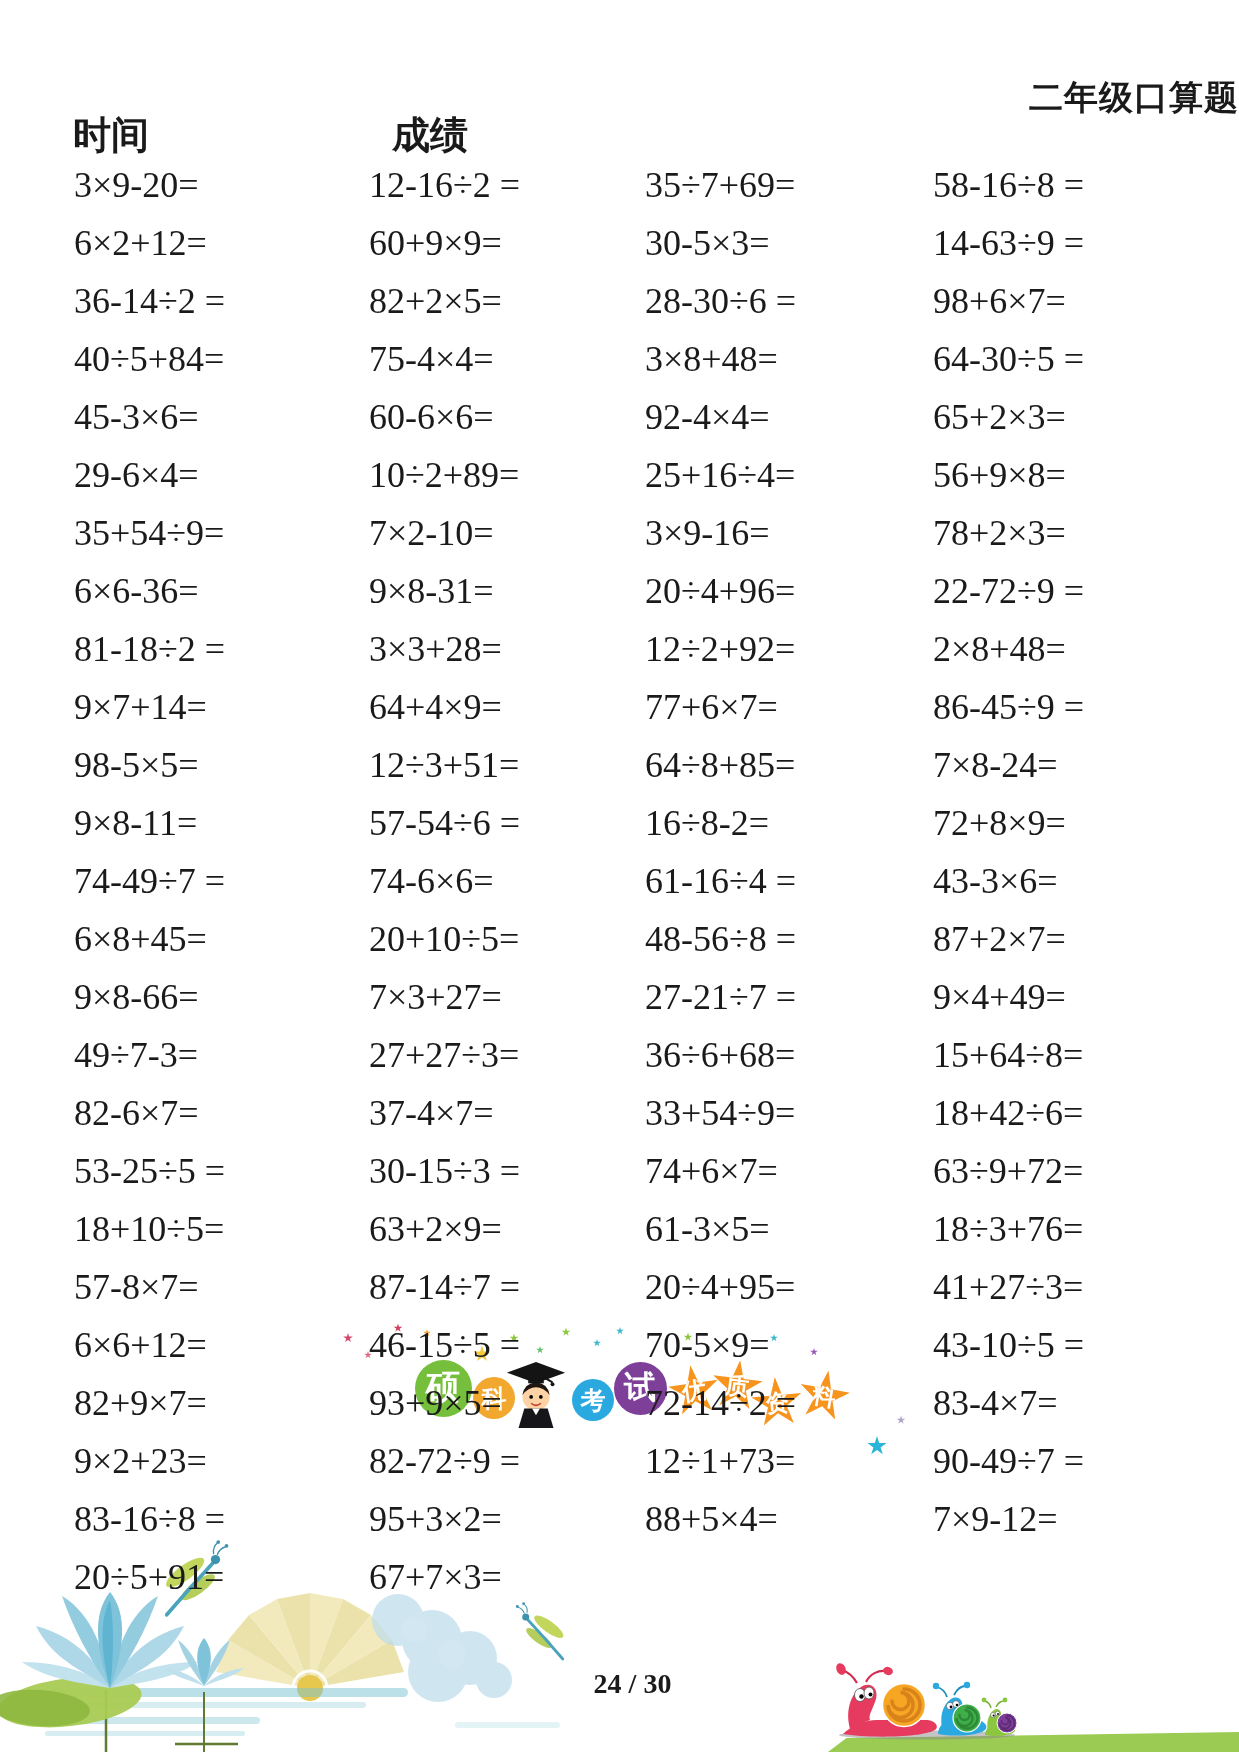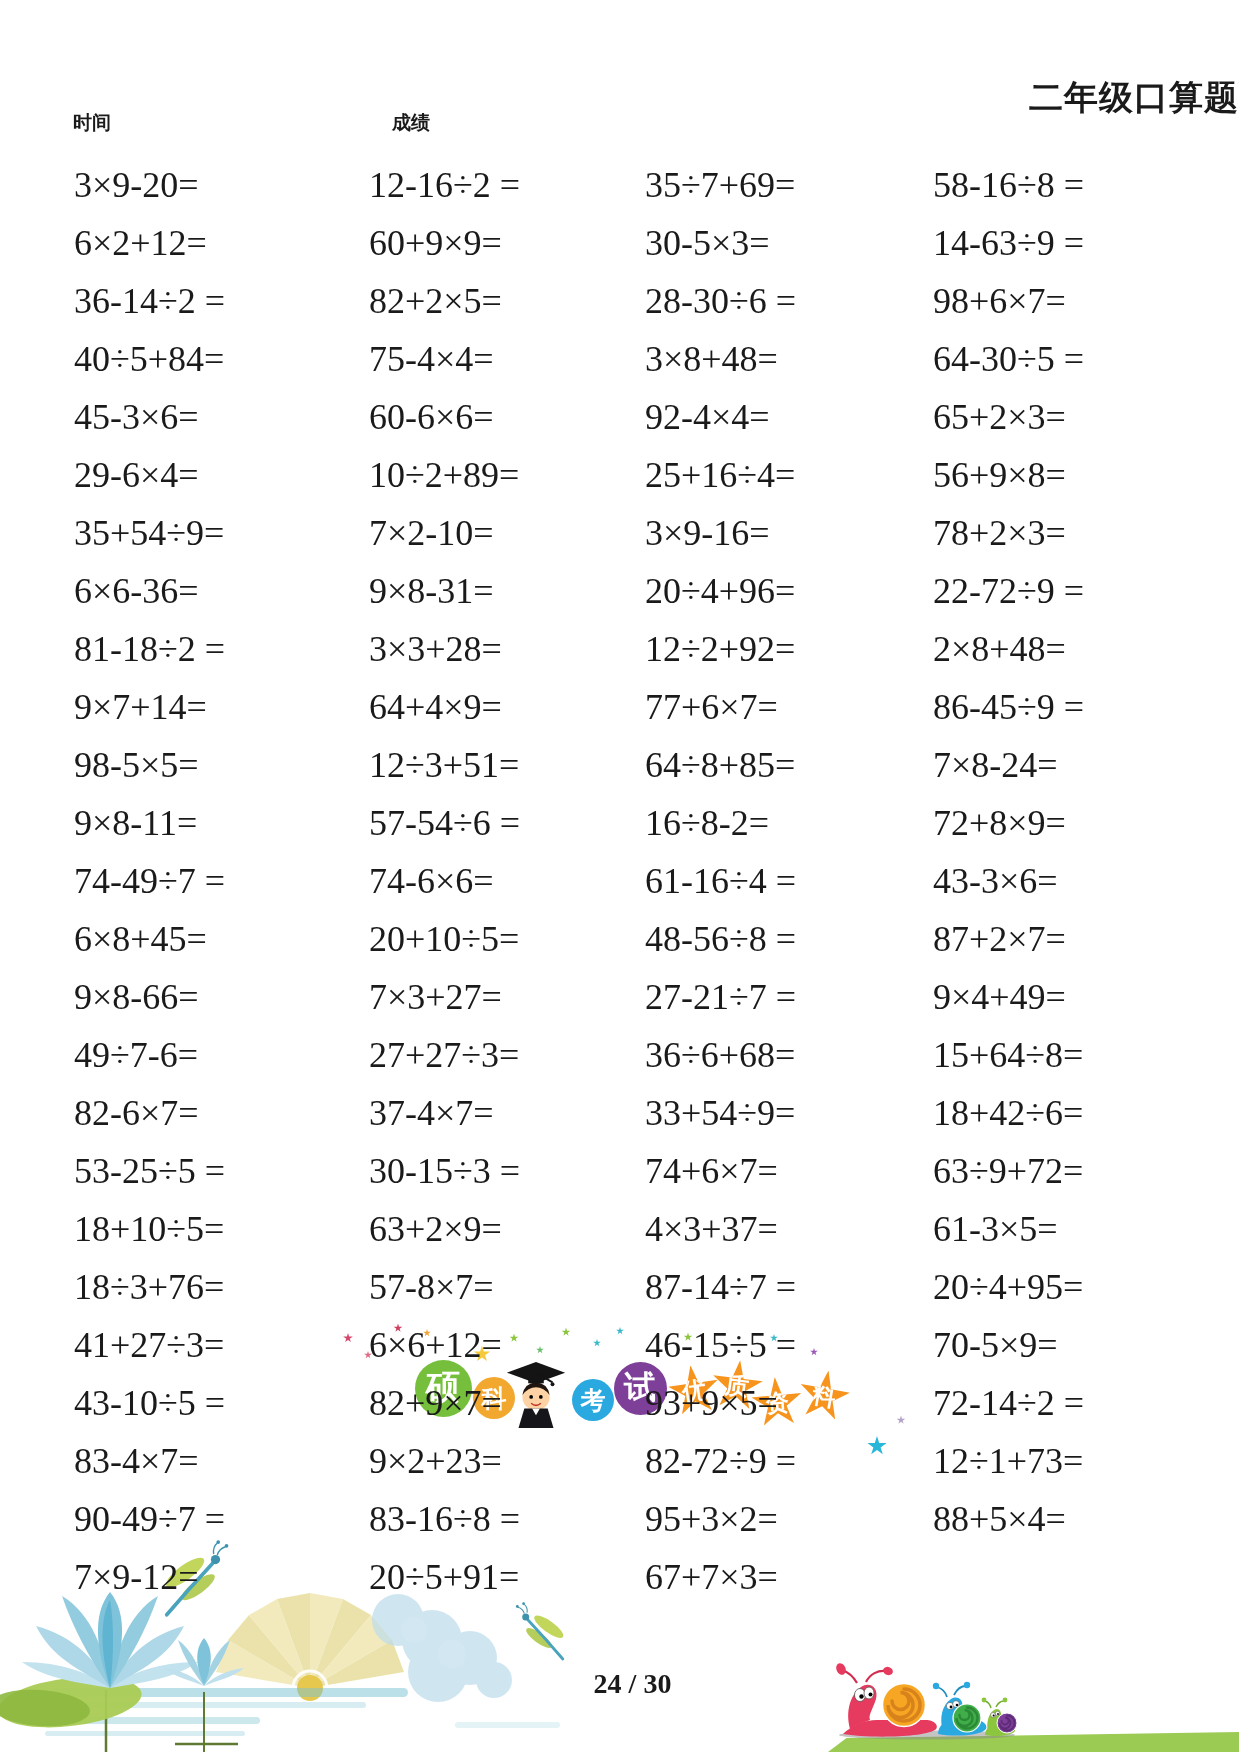--- a/index.html
+++ b/index.html
@@ -2,21 +2,21 @@
 <html><head>
 <meta charset="utf-8">
 <style>
   html,body{margin:0;padding:0;}
   body{width:1239px;height:1752px;position:relative;background:#ffffff;overflow:hidden;
        font-family:"Liberation Serif","DejaVu Serif",serif;color:#1a1a1a;}
   .page{position:absolute;inset:0;}
   
   .title{position:absolute;top:52px;left:0;width:100%;text-align:right;
          font-size:34px;font-weight:bold;letter-spacing:1px;}
-  .hdr-label{position:absolute;top:110px;font-size:19px;font-weight:bold;}
+  .hdr-label{position:absolute;top:110px;font-size:38px;font-weight:bold;}
   .hdr-time{left:73px;}
   .hdr-score{left:392px;}
   
   .grid{position:absolute;left:74px;top:156px;width:1140px;z-index:5;
         display:grid;grid-template-columns:295px 276px 288px auto;grid-auto-rows:58px;
         align-items:center;}
   .problem{font-size:36px;white-space:nowrap;line-height:1;}
   
   .pagenum{position:absolute;left:13px;top:1668px;width:100%;text-align:center;
            font-size:28px;font-weight:bold;z-index:5;}
@@ -276,35 +276,34 @@
       <div class="problem">61-16÷4 =</div>
       <div class="problem">43-3×6=</div>
       <div class="problem">6×8+45=</div>
       <div class="problem">20+10÷5=</div>
       <div class="problem">48-56÷8 =</div>
       <div class="problem">87+2×7=</div>
       <div class="problem">9×8-66=</div>
       <div class="problem">7×3+27=</div>
       <div class="problem">27-21÷7 =</div>
       <div class="problem">9×4+49=</div>
-      <div class="problem">49÷7-6=</div>
+      <div class="problem">49÷7-3=</div>
       <div class="problem">27+27÷3=</div>
       <div class="problem">36÷6+68=</div>
       <div class="problem">15+64÷8=</div>
       <div class="problem">82-6×7=</div>
       <div class="problem">37-4×7=</div>
       <div class="problem">33+54÷9=</div>
       <div class="problem">18+42÷6=</div>
       <div class="problem">53-25÷5 =</div>
       <div class="problem">30-15÷3 =</div>
       <div class="problem">74+6×7=</div>
       <div class="problem">63÷9+72=</div>
       <div class="problem">18+10÷5=</div>
       <div class="problem">63+2×9=</div>
-      <div class="problem">4×3+37=</div>
       <div class="problem">61-3×5=</div>
       <div class="problem">18÷3+76=</div>
       <div class="problem">57-8×7=</div>
       <div class="problem">87-14÷7 =</div>
       <div class="problem">20÷4+95=</div>
       <div class="problem">41+27÷3=</div>
       <div class="problem">6×6+12=</div>
       <div class="problem">46-15÷5 =</div>
       <div class="problem">70-5×9=</div>
       <div class="problem">43-10÷5 =</div>

